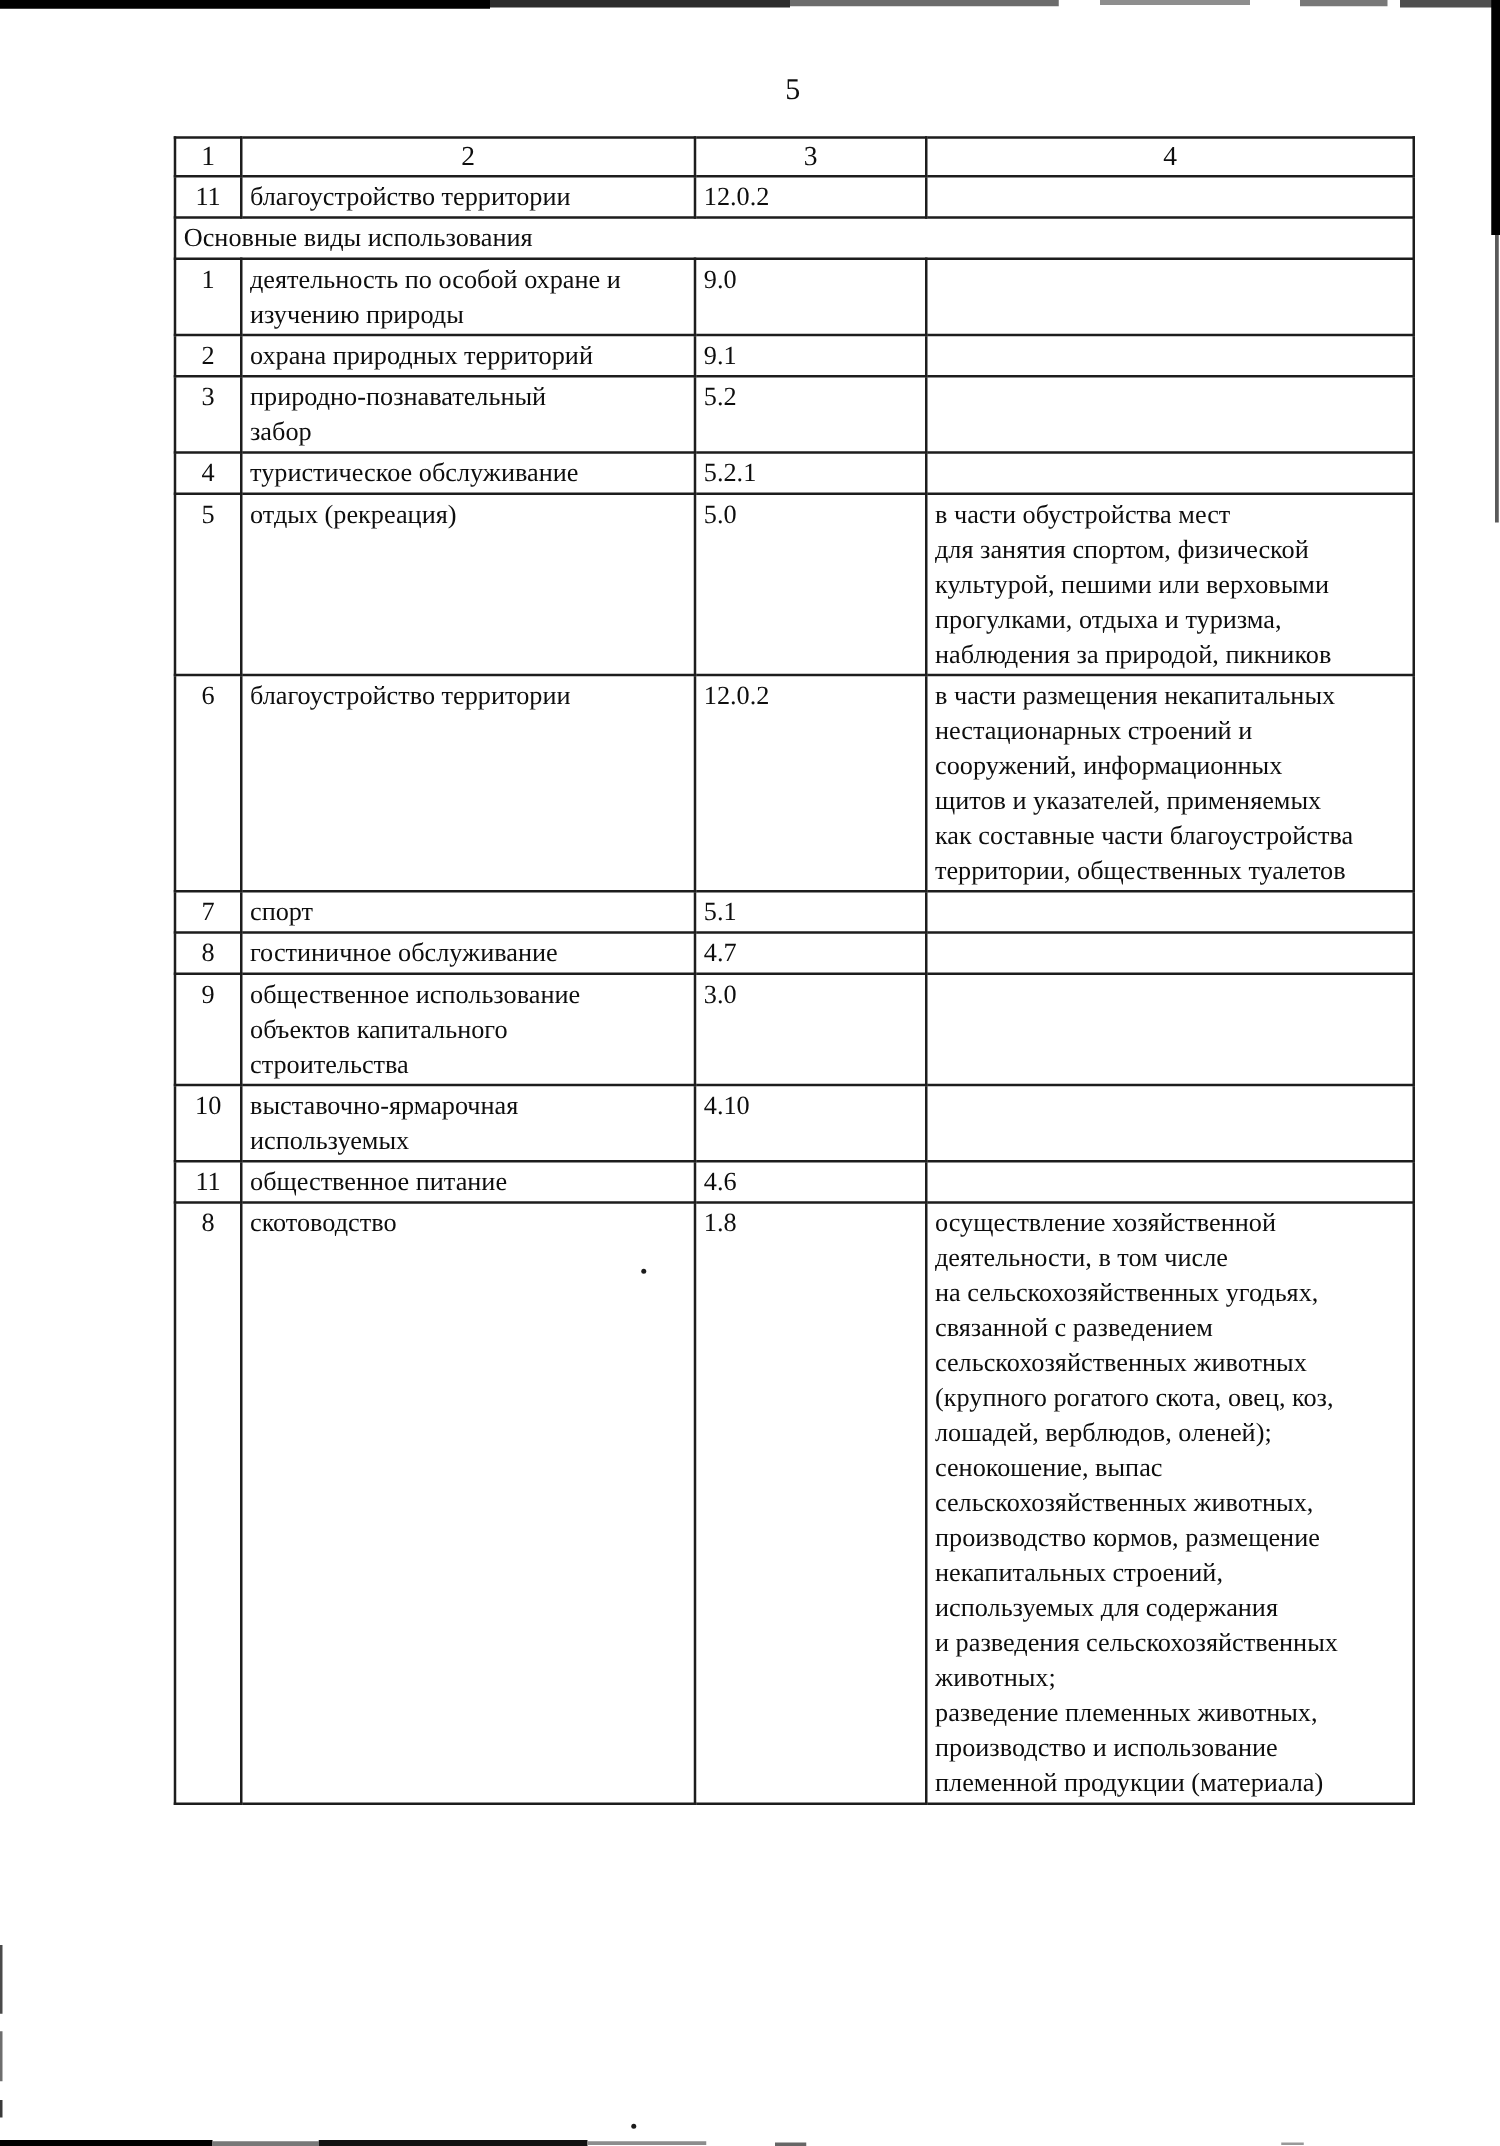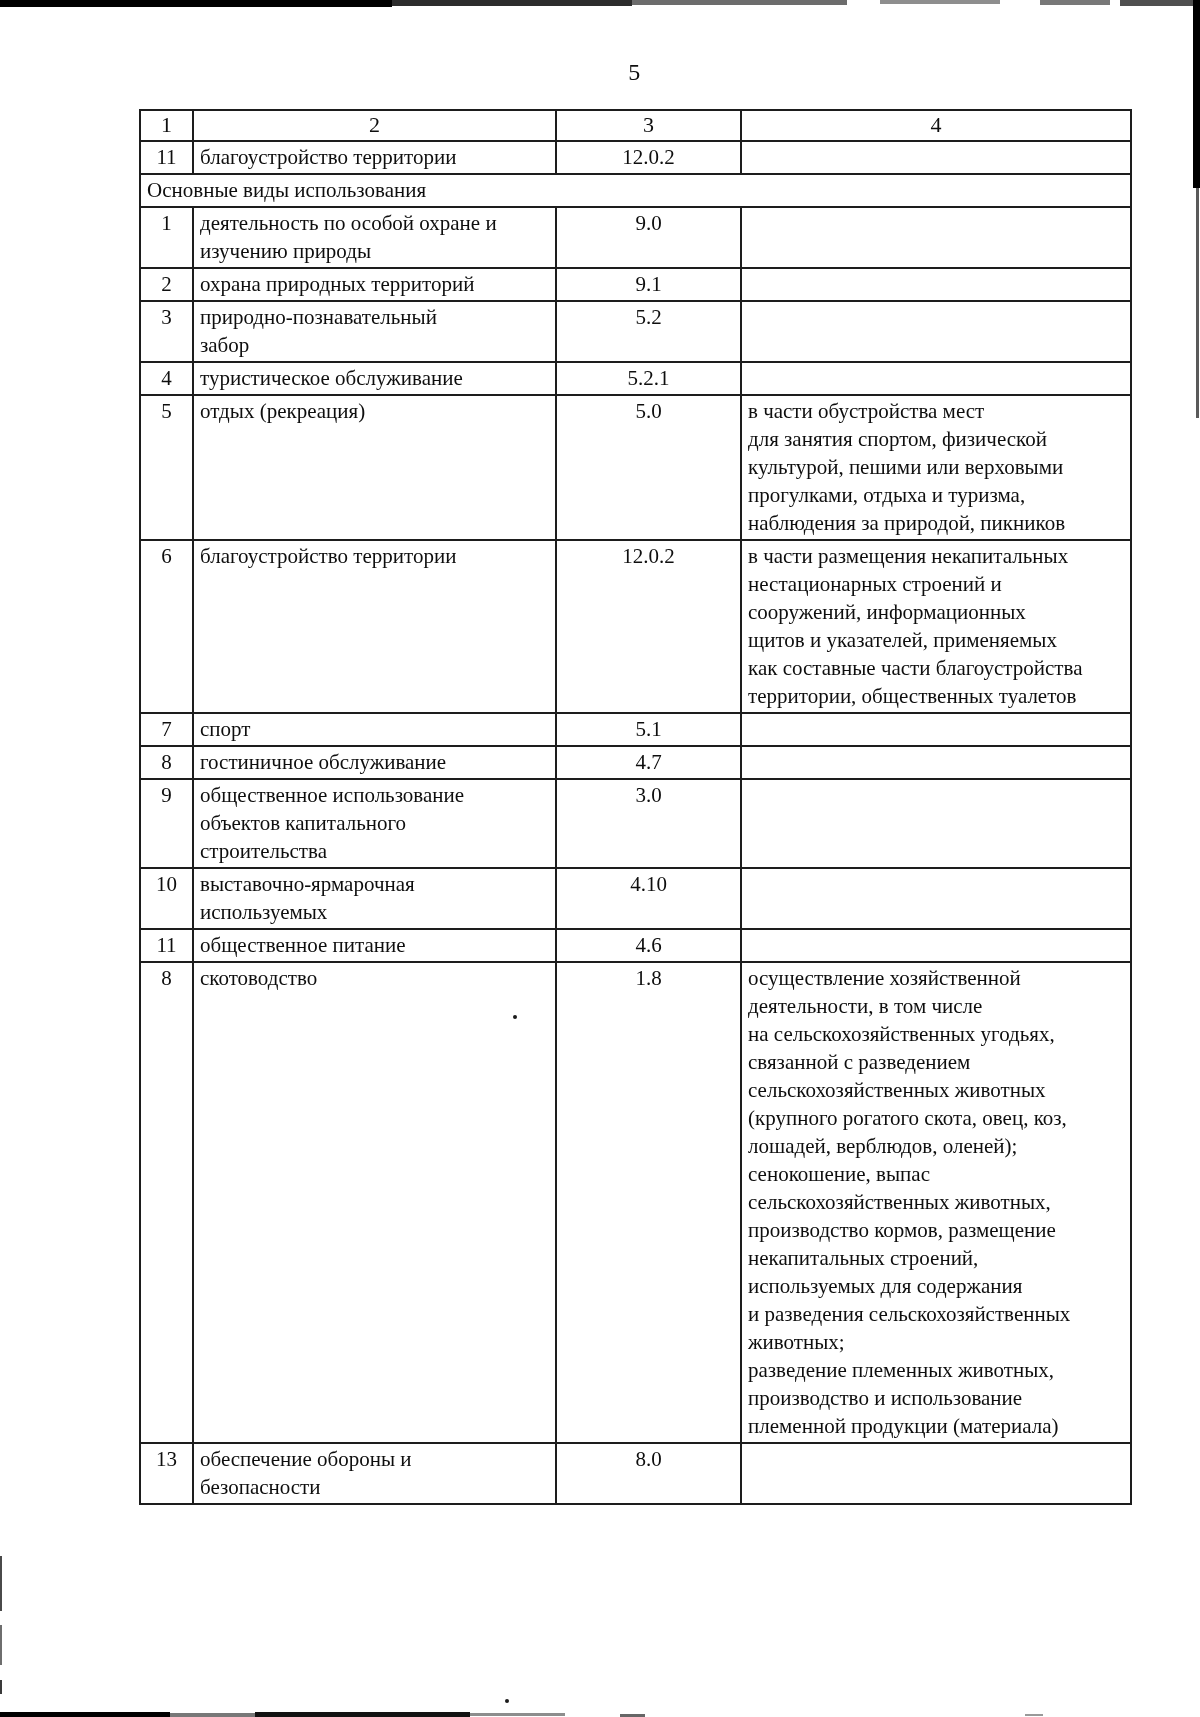--- a/index.html
+++ b/index.html
@@ -41,21 +41,21 @@
   .doc-table thead th {
     text-align: center;
     font-size: 22px;
     padding: 0 2px 1px 2px;
   }
   .col-1 { width: 53px; }
   .col-2 { width: 363px; }
   .col-3 { width: 185px; }
   .col-4 { width: 390px; }
   .num-cell  { text-align: center; padding-left: 2px; padding-right: 2px; font-family: Liberation Serif, serif; }
-  .code-cell { text-align: center; }
+  .code-cell { }
   .name-cell { white-space: pre-line; padding-left: 8px; }
   .note-cell { white-space: pre-line; padding-left: 7px; }
   .section-cell { padding-left: 4px; }
   
   .artifact { position: absolute; pointer-events: none; }
   .dot { border-radius: 50%; background: #1b1b1b; }
 </style>
 </head>
 <body>
 
@@ -206,23 +206,16 @@
 сельскохозяйственных животных,
 производство кормов, размещение
 некапитальных строений,
 используемых для содержания
 и разведения сельскохозяйственных
 животных;
 разведение племенных животных,
 производство и использование
 племенной продукции (материала)</td>
         </tr>
-        <tr>
-          <td class="num-cell">13</td>
-          <td class="name-cell">обеспечение обороны и
-безопасности</td>
-          <td class="code-cell">8.0</td>
-          <td class="note-cell"></td>
-        </tr>
       </tbody>
   </table>
 
 </div>
 
 </body></html>

